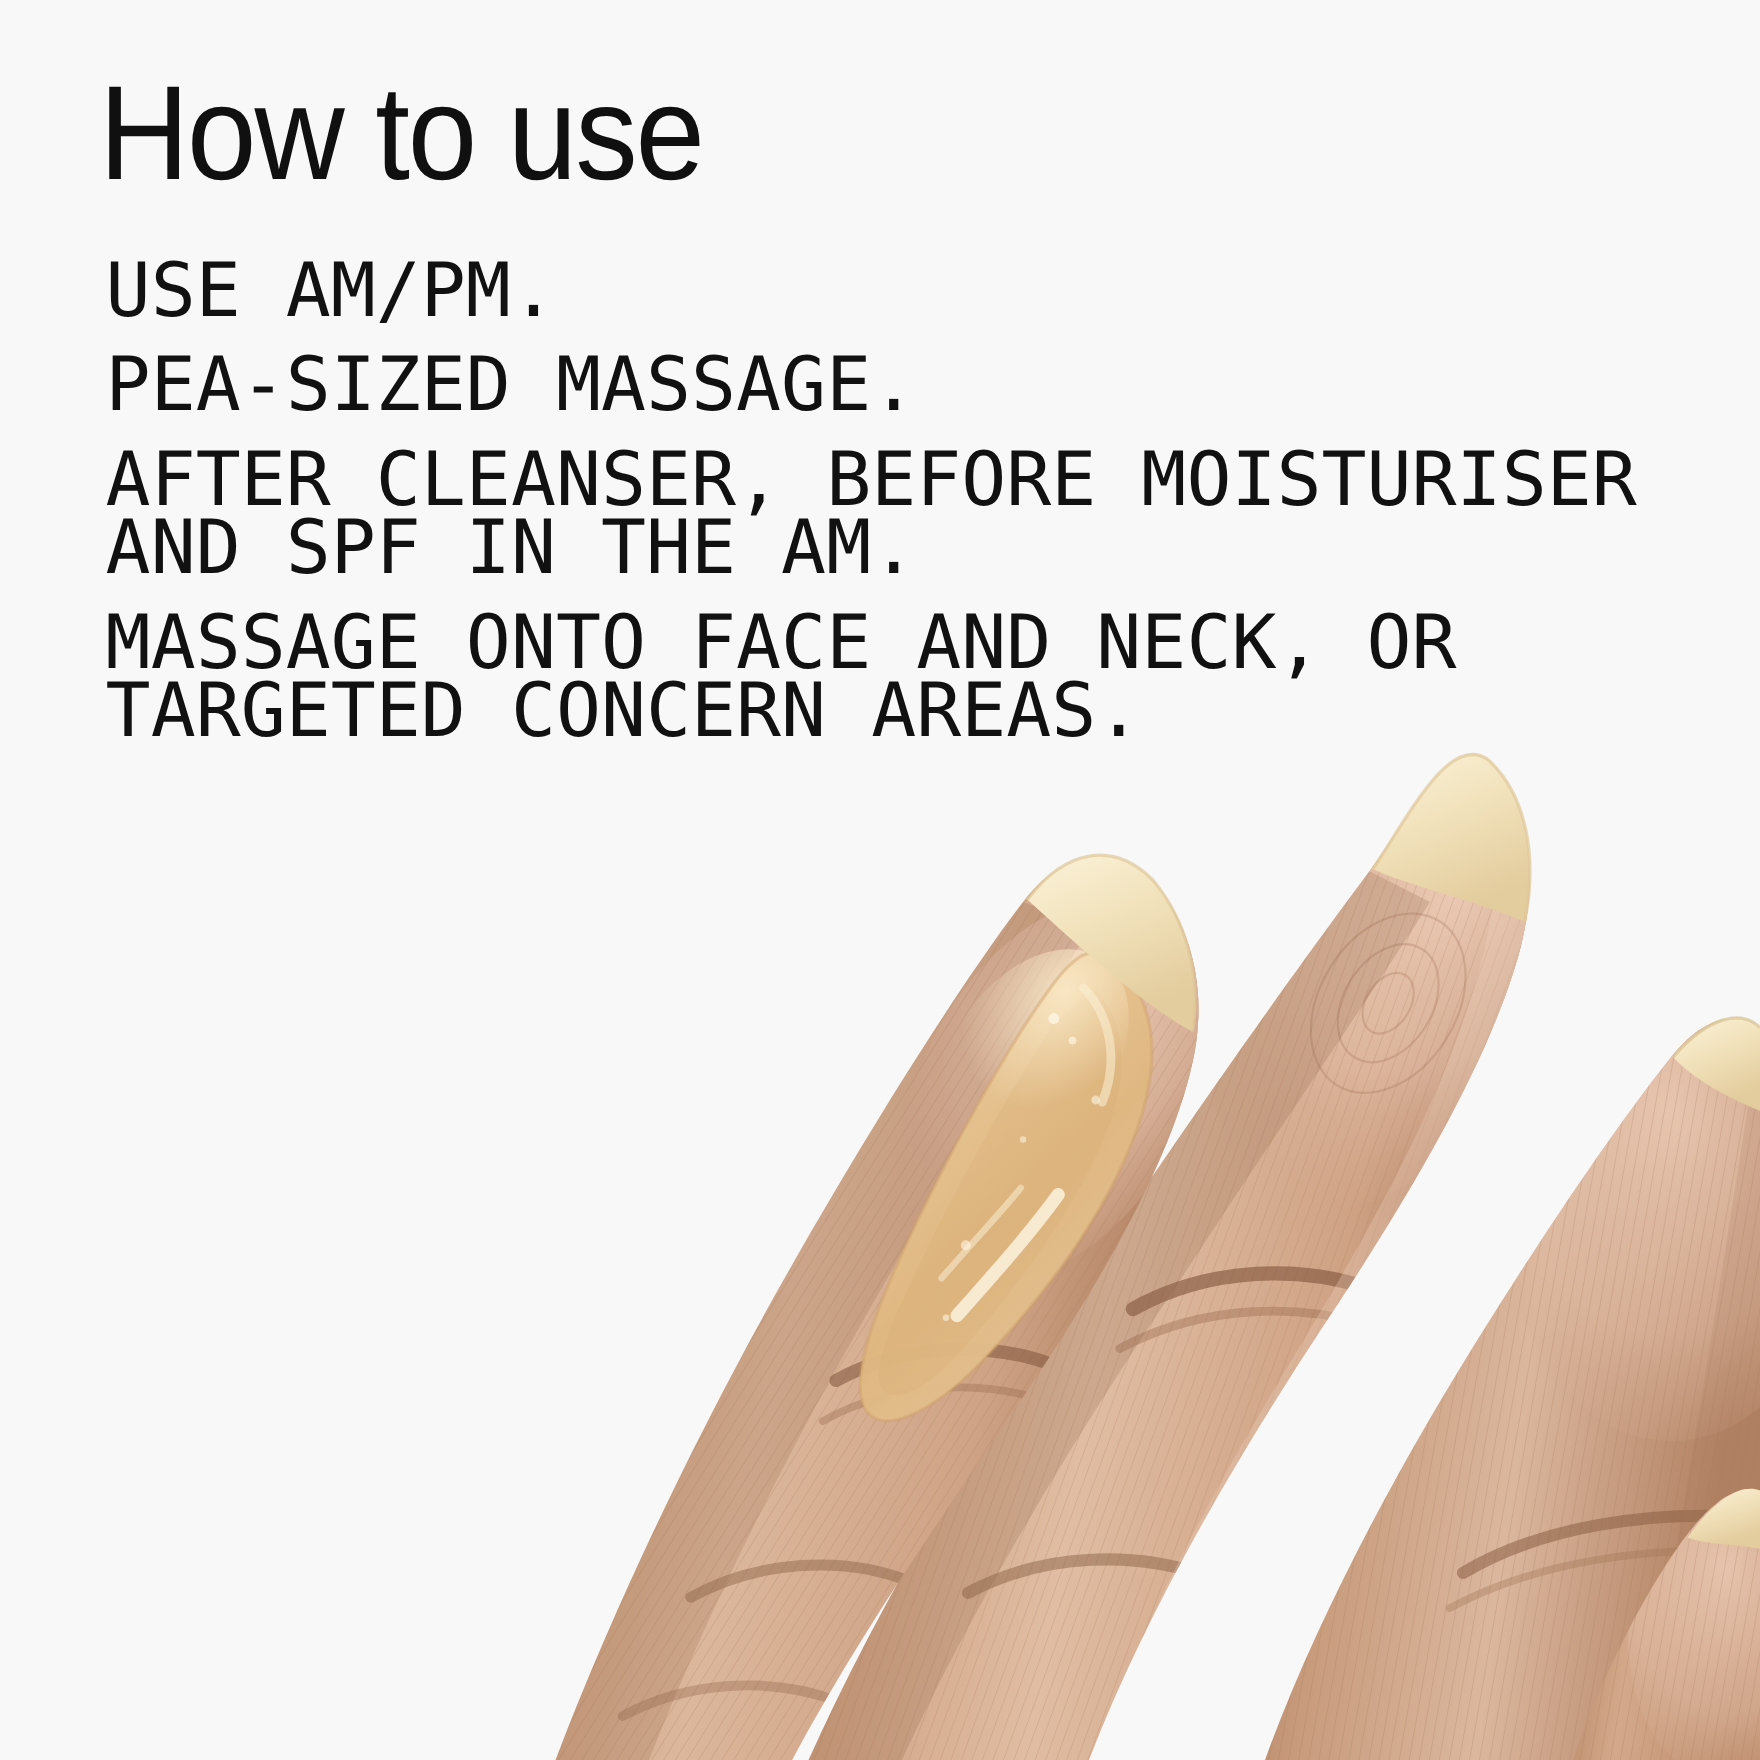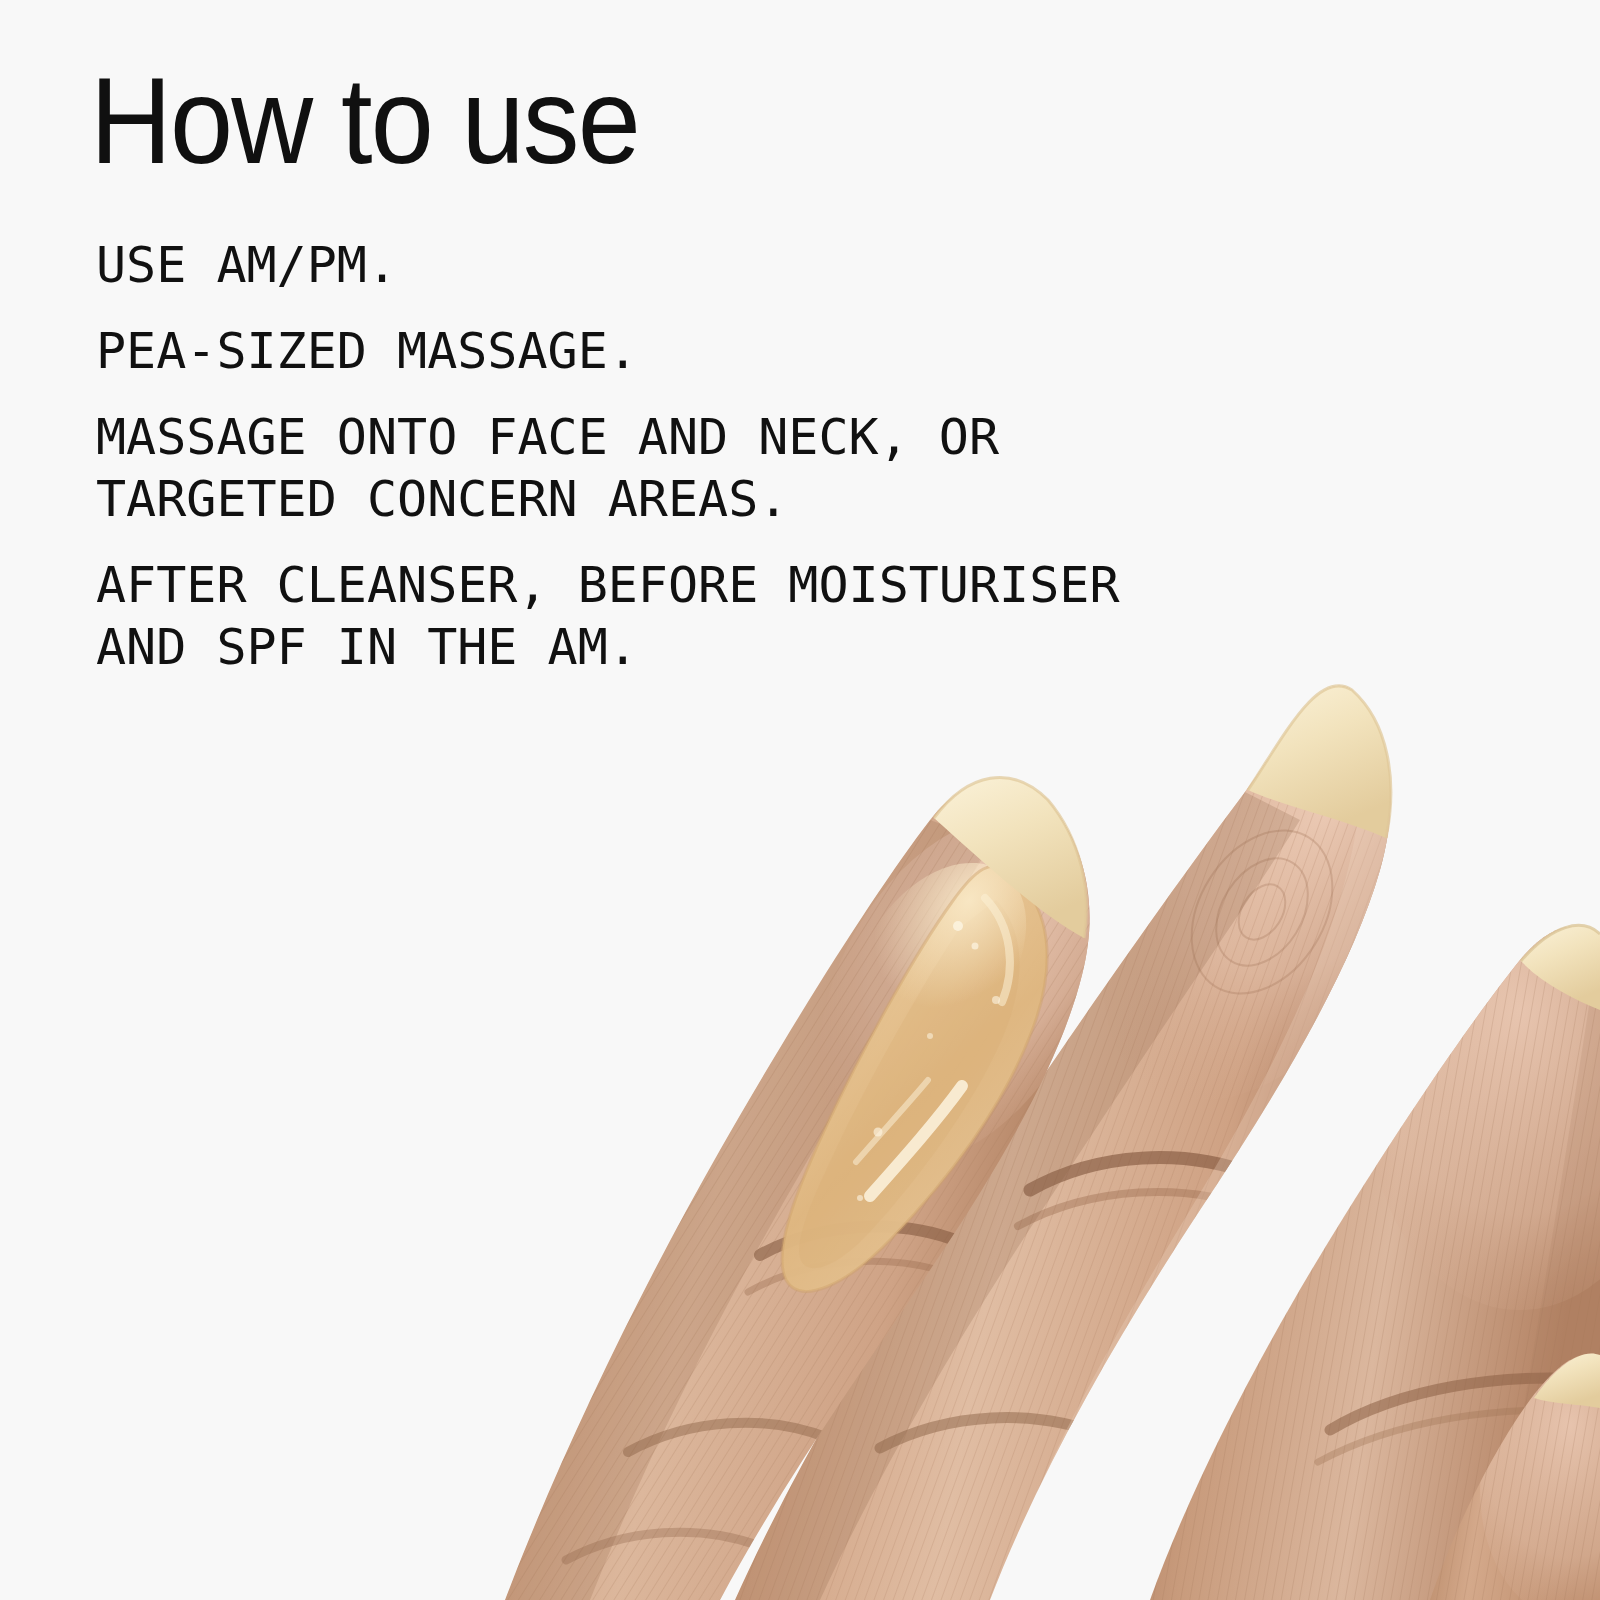--- a/index.html
+++ b/index.html
@@ -34,21 +34,21 @@
     margin: 0 0 0 -6px;
     transform: scaleX(0.93);
     transform-origin: left center;
     white-space: nowrap;
   }
   .instructions {
     margin-top: 52px;
   }
   .instruction-line {
     font-family: "DejaVu Sans Mono", "Liberation Mono", monospace;
-    font-size: 50px;
+    font-size: 68px;
     line-height: 62px;
     font-weight: 400;
     color: #111111;
     letter-spacing: 0px;
     white-space: pre-line;
     margin: 0 0 24px 0;
   }
   .instruction-line:last-child { margin-bottom: 0; }
 
   
@@ -324,21 +324,21 @@
     </svg>
   </div>
 
   <div class="text-block">
 
     <h1 class="heading">How to use</h1>
 
     <div class="instructions">
       <p class="instruction-line">USE AM/PM.</p>
       <p class="instruction-line">PEA-SIZED MASSAGE.</p>
+      <p class="instruction-line">AFTER CLEANSER, BEFORE MOISTURISER
+AND SPF IN THE AM.</p>
       <p class="instruction-line">MASSAGE ONTO FACE AND NECK, OR
 TARGETED CONCERN AREAS.</p>
-      <p class="instruction-line">AFTER CLEANSER, BEFORE MOISTURISER
-AND SPF IN THE AM.</p>
     </div>
 
   </div>
 
 </div>
 
 </body></html>

